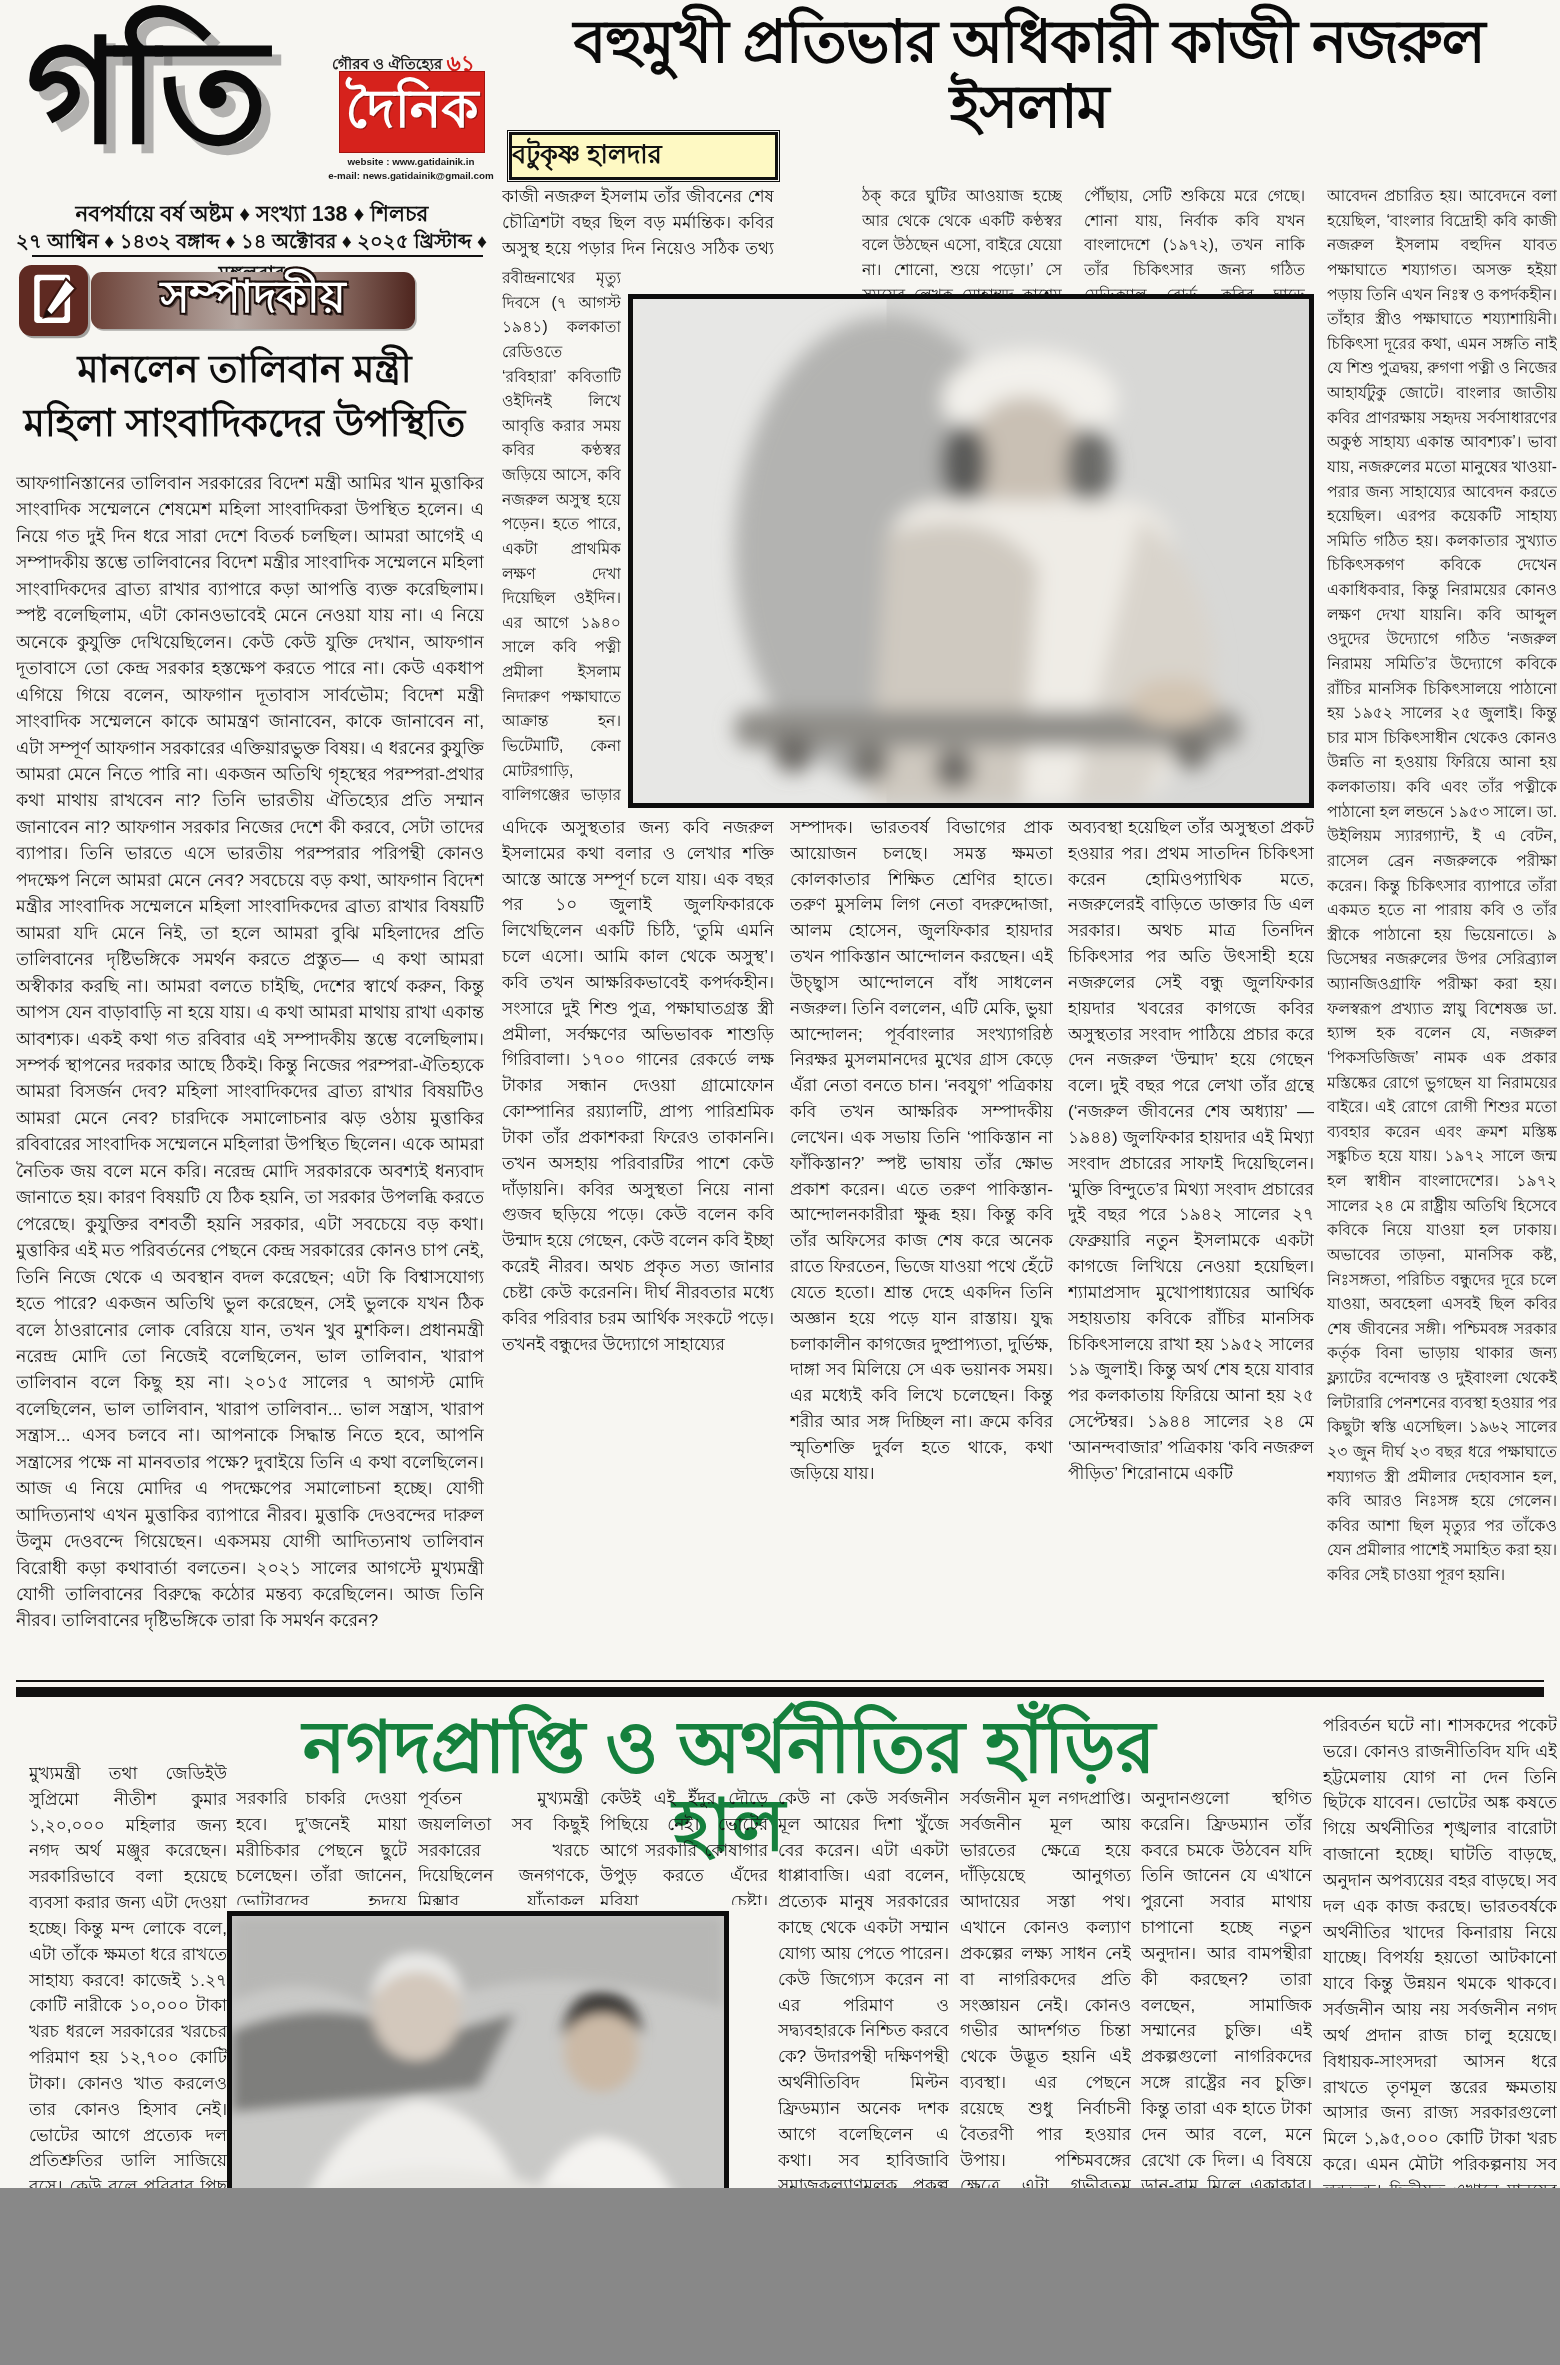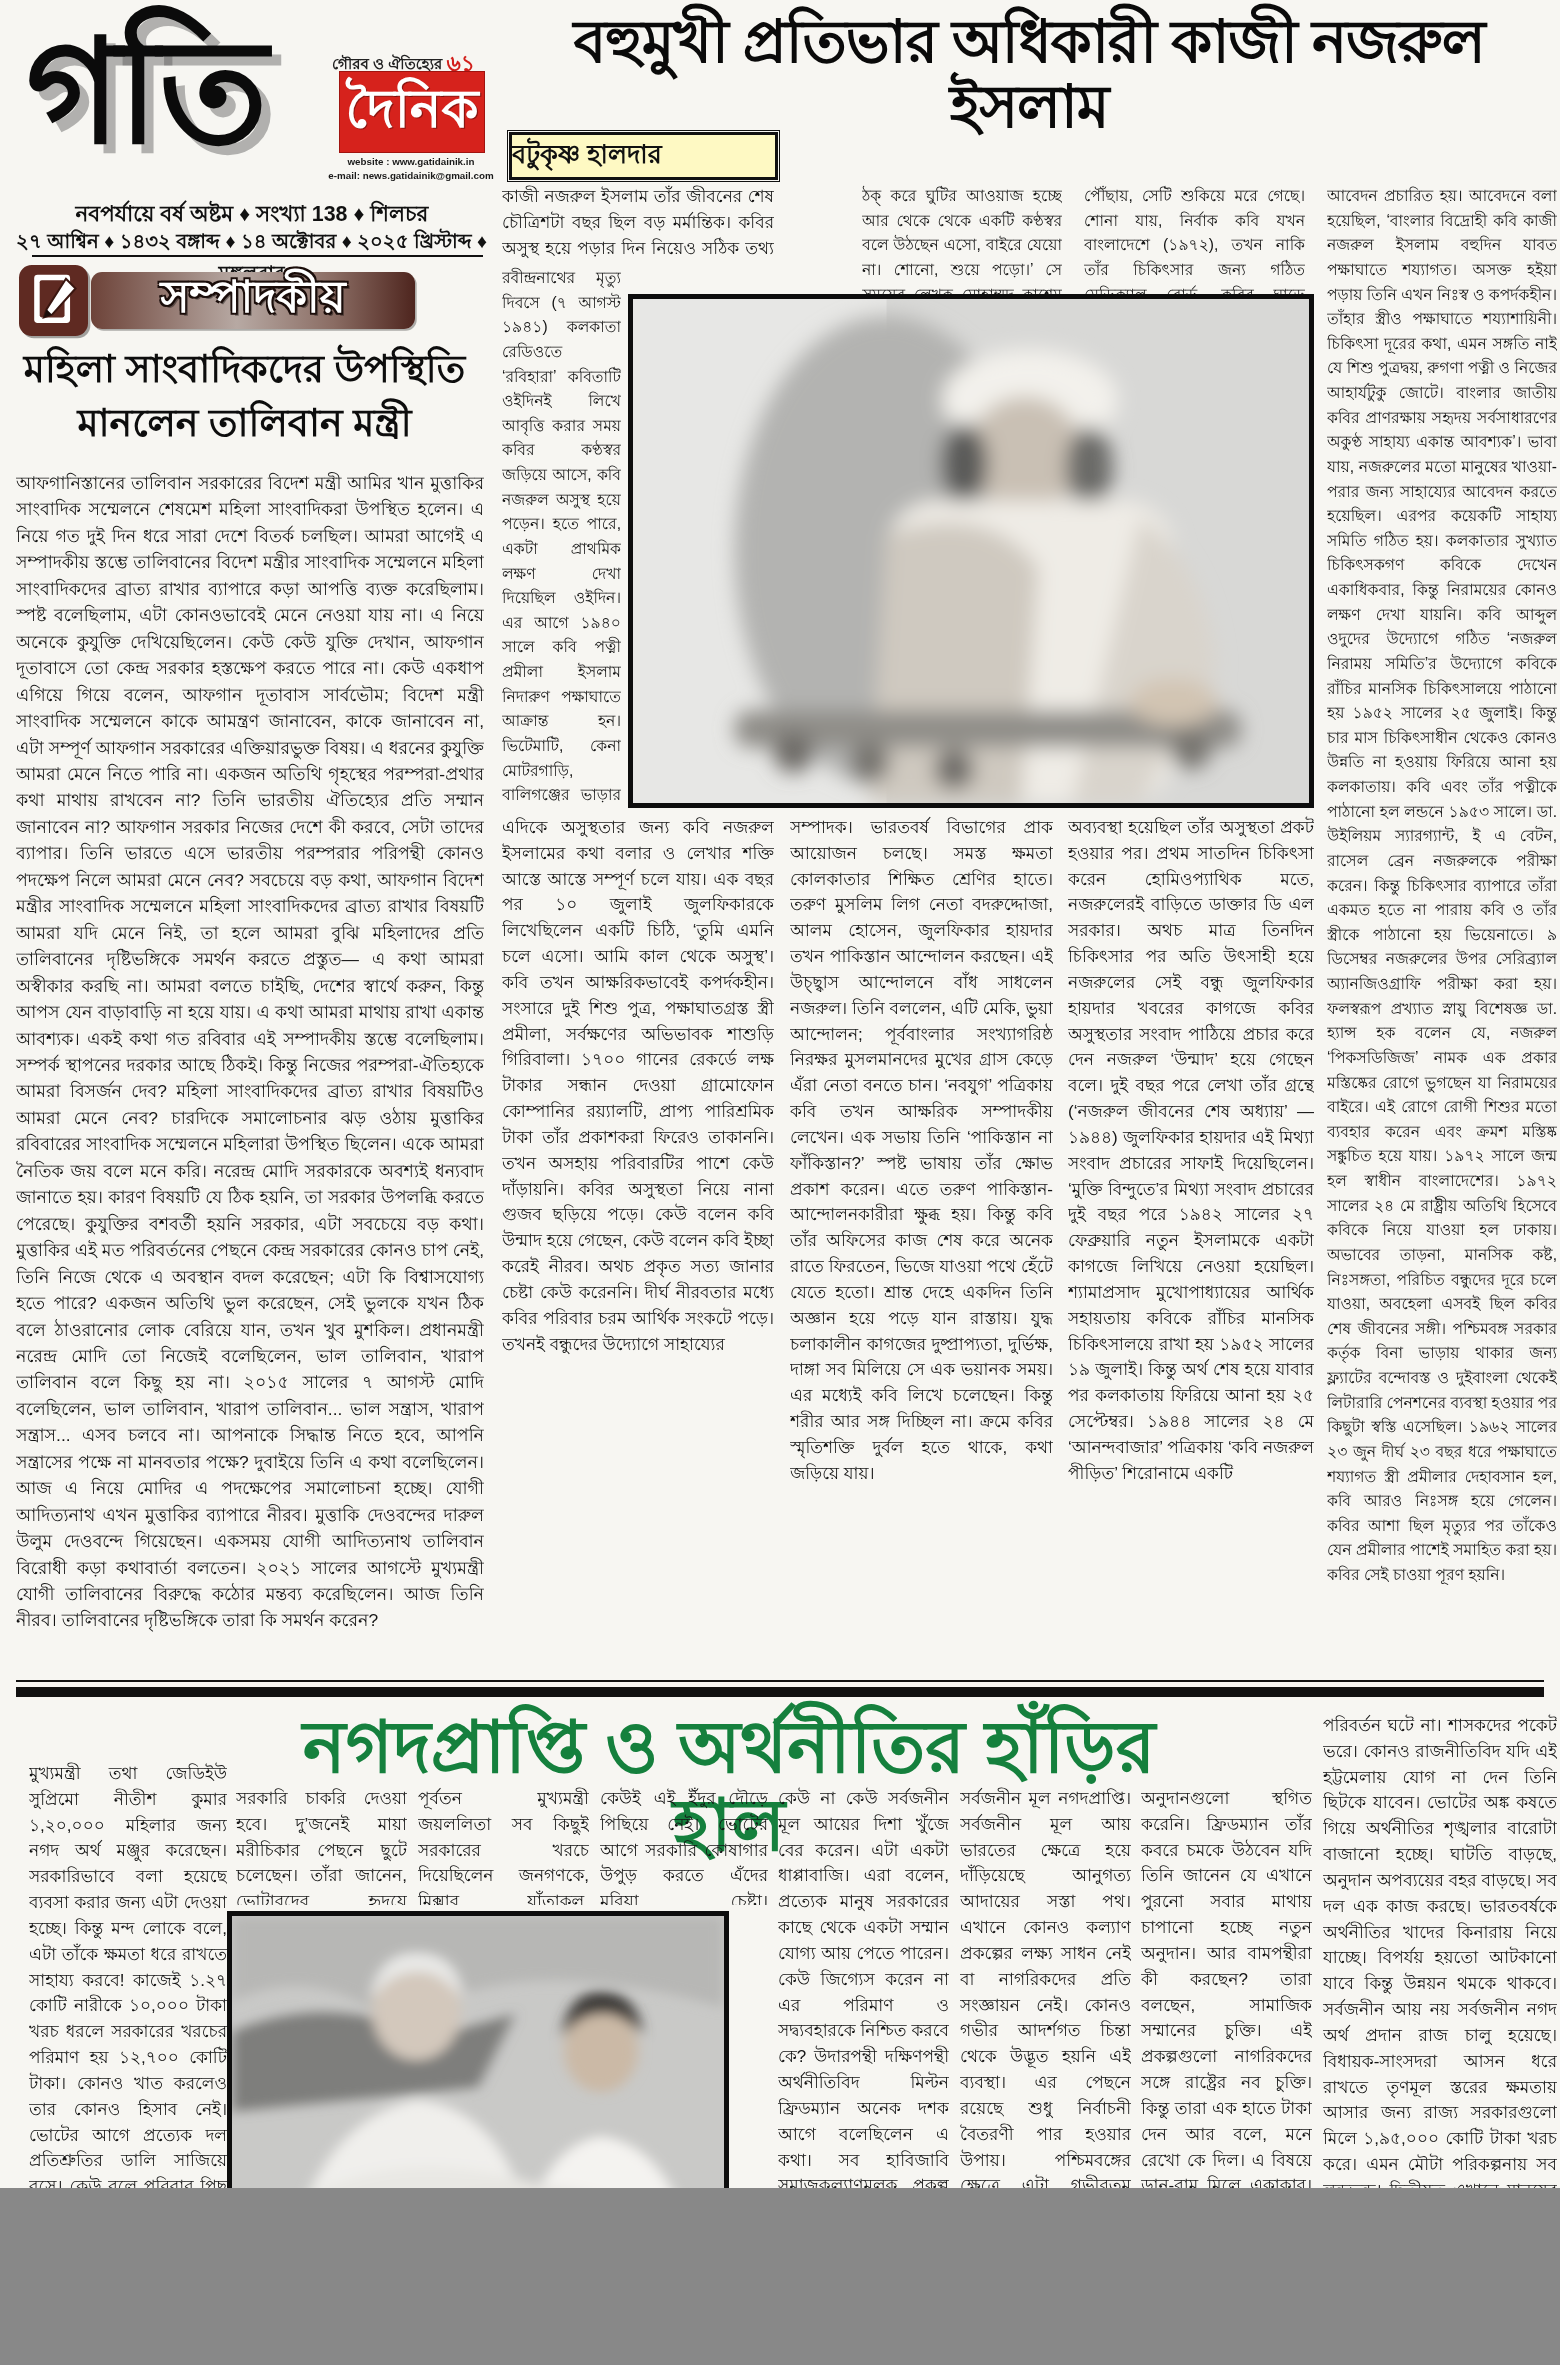--- a/index.html
+++ b/index.html
@@ -72,22 +72,22 @@
       <rect x="30" y="22" width="36" height="54" rx="3" fill="#5f2a22"></rect>
       <path d="M68 20 L82 34 L48 72 L36 76 L40 64 Z" fill="#ffffff" stroke="#3a1610" stroke-width="3"></path>
       <path d="M40 64 L48 72 L36 76 Z" fill="#1a0d0a"></path>
     </svg>
   </div>
   <div class="abs edit-banner" style="left:91px;top:272px;width:324px;height:57px;">
     <span>সম্পাদকীয়</span>
   </div>
 
   <div class="abs edit-headline" style="left:0px;top:343px;width:489px;">
+    <div>মানলেন তালিবান মন্ত্রী</div>
     <div>মহিলা সাংবাদিকদের উপস্থিতি</div>
-    <div>মানলেন তালিবান মন্ত্রী</div>
   </div>
 
   <div class="abs t" style="left:16px;top:470px;width:468px;height:1201px;font-size:17.4px;">আফগানিস্তানের তালিবান সরকারের বিদেশ মন্ত্রী আমির খান মুত্তাকির সাংবাদিক সম্মেলনে শেষমেশ মহিলা সাংবাদিকরা উপস্থিত হলেন। এ নিয়ে গত দুই দিন ধরে সারা দেশে বিতর্ক চলছিল। আমরা আগেই এ সম্পাদকীয় স্তম্ভে তালিবানের বিদেশ মন্ত্রীর সাংবাদিক সম্মেলনে মহিলা সাংবাদিকদের ব্রাত্য রাখার ব্যাপারে কড়া আপত্তি ব্যক্ত করেছিলাম। স্পষ্ট বলেছিলাম, এটা কোনওভাবেই মেনে নেওয়া যায় না। এ নিয়ে অনেকে কুযুক্তি দেখিয়েছিলেন। কেউ কেউ যুক্তি দেখান, আফগান দূতাবাসে তো কেন্দ্র সরকার হস্তক্ষেপ করতে পারে না। কেউ একধাপ এগিয়ে গিয়ে বলেন, আফগান দূতাবাস সার্বভৌম; বিদেশ মন্ত্রী সাংবাদিক সম্মেলনে কাকে আমন্ত্রণ জানাবেন, কাকে জানাবেন না, এটা সম্পূর্ণ আফগান সরকারের এক্তিয়ারভুক্ত বিষয়। এ ধরনের কুযুক্তি আমরা মেনে নিতে পারি না। একজন অতিথি গৃহস্থের পরম্পরা-প্রথার কথা মাথায় রাখবেন না? তিনি ভারতীয় ঐতিহ্যের প্রতি সম্মান জানাবেন না? আফগান সরকার নিজের দেশে কী করবে, সেটা তাদের ব্যাপার। তিনি ভারতে এসে ভারতীয় পরম্পরার পরিপন্থী কোনও পদক্ষেপ নিলে আমরা মেনে নেব? সবচেয়ে বড় কথা, আফগান বিদেশ মন্ত্রীর সাংবাদিক সম্মেলনে মহিলা সাংবাদিকদের ব্রাত্য রাখার বিষয়টি আমরা যদি মেনে নিই, তা হলে আমরা বুঝি মহিলাদের প্রতি তালিবানের দৃষ্টিভঙ্গিকে সমর্থন করতে প্রস্তুত— এ কথা আমরা অস্বীকার করছি না। আমরা বলতে চাইছি, দেশের স্বার্থে করুন, কিন্তু আপস যেন বাড়াবাড়ি না হয়ে যায়। এ কথা আমরা মাথায় রাখা একান্ত আবশ্যক। একই কথা গত রবিবার এই সম্পাদকীয় স্তম্ভে বলেছিলাম। সম্পর্ক স্থাপনের দরকার আছে ঠিকই। কিন্তু নিজের পরম্পরা-ঐতিহ্যকে আমরা বিসর্জন দেব? মহিলা সাংবাদিকদের ব্রাত্য রাখার বিষয়টিও আমরা মেনে নেব? চারদিকে সমালোচনার ঝড় ওঠায় মুত্তাকির রবিবারের সাংবাদিক সম্মেলনে মহিলারা উপস্থিত ছিলেন। একে আমরা নৈতিক জয় বলে মনে করি। নরেন্দ্র মোদি সরকারকে অবশ্যই ধন্যবাদ জানাতে হয়। কারণ বিষয়টি যে ঠিক হয়নি, তা সরকার উপলব্ধি করতে পেরেছে। কুযুক্তির বশবর্তী হয়নি সরকার, এটা সবচেয়ে বড় কথা। মুত্তাকির এই মত পরিবর্তনের পেছনে কেন্দ্র সরকারের কোনও চাপ নেই, তিনি নিজে থেকে এ অবস্থান বদল করেছেন; এটা কি বিশ্বাসযোগ্য হতে পারে? একজন অতিথি ভুল করেছেন, সেই ভুলকে যখন ঠিক বলে ঠাওরানোর লোক বেরিয়ে যান, তখন খুব মুশকিল। প্রধানমন্ত্রী নরেন্দ্র মোদি তো নিজেই বলেছিলেন, ভাল তালিবান, খারাপ তালিবান বলে কিছু হয় না। ২০১৫ সালের ৭ আগস্ট মোদি বলেছিলেন, ভাল তালিবান, খারাপ তালিবান... ভাল সন্ত্রাস, খারাপ সন্ত্রাস... এসব চলবে না। আপনাকে সিদ্ধান্ত নিতে হবে, আপনি সন্ত্রাসের পক্ষে না মানবতার পক্ষে? দুবাইয়ে তিনি এ কথা বলেছিলেন। আজ এ নিয়ে মোদির এ পদক্ষেপের সমালোচনা হচ্ছে। যোগী আদিত্যনাথ এখন মুত্তাকির ব্যাপারে নীরব। মুত্তাকি দেওবন্দের দারুল উলুম দেওবন্দে গিয়েছেন। একসময় যোগী আদিত্যনাথ তালিবান বিরোধী কড়া কথাবার্তা বলতেন। ২০২১ সালের আগস্টে মুখ্যমন্ত্রী যোগী তালিবানের বিরুদ্ধে কঠোর মন্তব্য করেছিলেন। আজ তিনি নীরব। তালিবানের দৃষ্টিভঙ্গিকে তারা কি সমর্থন করেন?</div>
 
   <div class="abs lead-headline" style="left:501px;top:10.4px;width:1056px;">বহুমুখী প্রতিভার অধিকারী কাজী নজরুল ইসলাম</div>
 
   <div class="abs byline-box" style="left:509px;top:132px;width:263px;height:42px;">
     <span>বটুকৃষ্ণ হালদার</span>
   </div>
 

